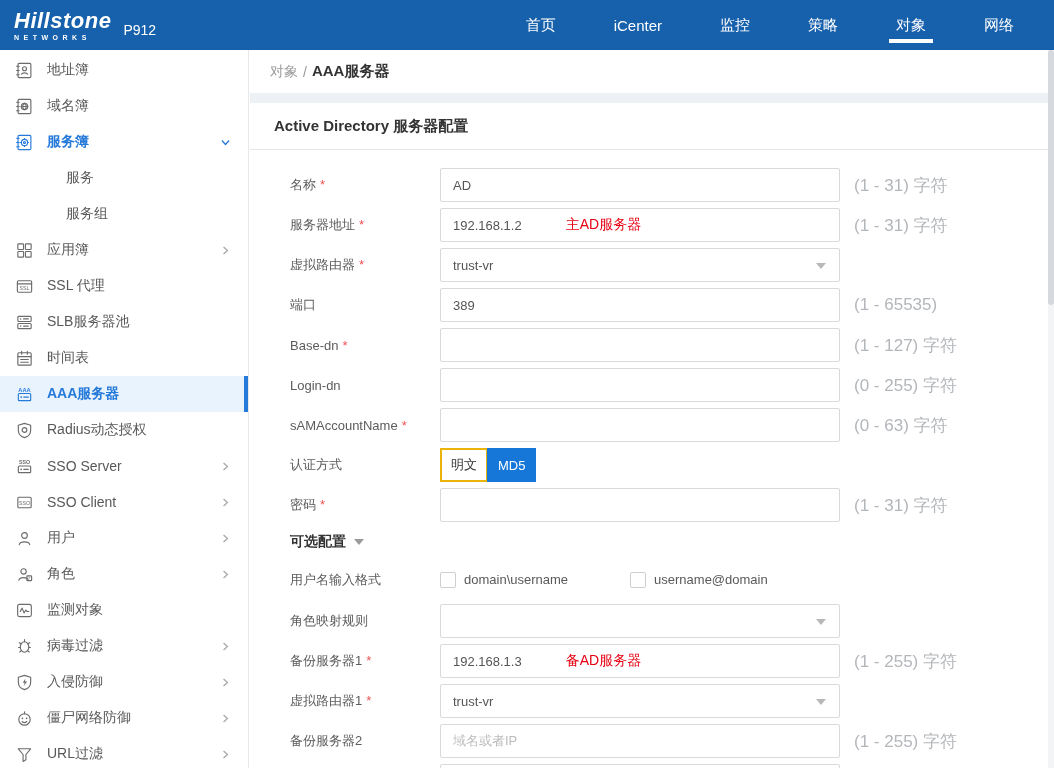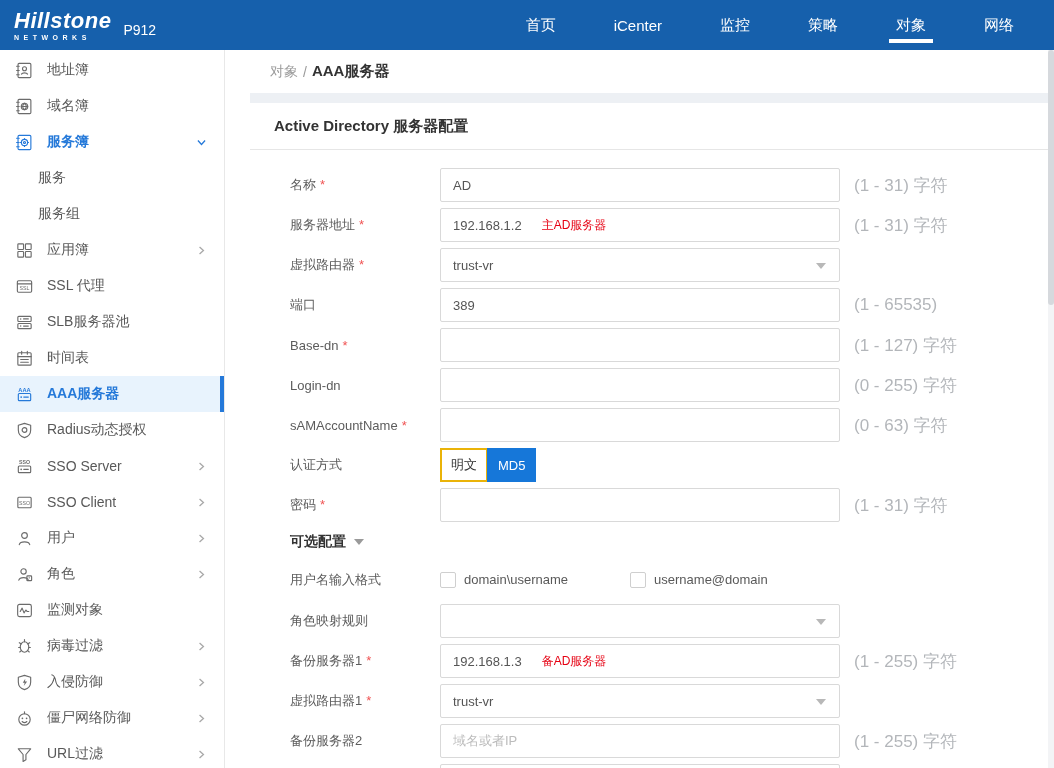--- a/index.html
+++ b/index.html
@@ -12,25 +12,25 @@
   .topbar{position:absolute;left:0;top:0;width:1054px;height:50px;background:var(--topbar,#1660ac);display:flex;align-items:center;}
   .brand{display:flex;align-items:center;padding-left:14px;}
   .logo{display:flex;flex-direction:column;line-height:1;}
   .logo-main{color:#fff;font-style:italic;font-weight:bold;font-size:22px;letter-spacing:.5px;}
   .logo-sub{color:#fff;font-size:7px;letter-spacing:4.5px;margin-top:2px;font-weight:bold;}
   .model{color:#fff;font-size:14px;margin-left:12px;margin-top:10px;}
   .topnav{position:absolute;right:40px;top:0;height:50px;display:flex;align-items:center;gap:58px;}
   .nav-item{color:#fff;font-size:15px;position:relative;height:36px;display:flex;align-items:center;cursor:pointer;white-space:nowrap;}
   .nav-underline{position:absolute;left:50%;transform:translateX(-50%);bottom:0;width:44px;height:4px;background:#fff;}
   
-  .sidebar{position:absolute;left:0;top:50px;width:225px;bottom:0;background:#fff;border-right:1px solid #e8e8e8;padding-top:2px;box-sizing:border-box;overflow:hidden;}
+  .sidebar{position:absolute;left:0;top:50px;width:249px;bottom:0;background:#fff;border-right:1px solid #e8e8e8;padding-top:2px;box-sizing:border-box;overflow:hidden;}
   .side-item{height:36px;display:flex;align-items:center;position:relative;padding-left:14px;color:#595959;font-size:14px;cursor:pointer;}
   .side-icon{width:20px;height:20px;display:flex;align-items:center;justify-content:center;color:#6b6b6b;flex:0 0 20px;}
   .side-label{margin-left:13px;white-space:nowrap;}
-  .side-item.child{padding-left:25px;}
+  .side-item.child{padding-left:53px;}
   .side-item.open{color:var(--accent,#2579d9);font-weight:bold;}
   .side-item.open .side-icon{color:var(--accent,#2579d9);}
   .side-item.selected{background:var(--selected-bg,#e8f3fd);color:var(--accent,#2579d9);font-weight:bold;}
   .side-item.selected .side-icon{color:var(--accent,#2579d9);}
   .side-item.selected::after{content:"";position:absolute;right:0;top:0;bottom:0;width:4px;background:var(--accent,#2579d9);}
   .side-chevron{position:absolute;right:16px;width:14px;height:14px;color:#a9a9a9;display:flex;align-items:center;justify-content:center;}
   .side-item.open .side-chevron{color:var(--accent,#2579d9);}
   .side-item svg{display:block;}
   
   .main{position:absolute;left:250px;top:50px;right:0;bottom:0;background:#fff;}
@@ -44,21 +44,21 @@
   
   .form{padding:15px 0 0 40px;}
   .frow{display:flex;align-items:center;height:40px;position:relative;}
   .frow.sec{height:34px;}
   .frow.chk{height:42px;}
   .flabel{width:150px;flex:0 0 150px;font-size:13px;color:var(--label,#5c5c5c);white-space:nowrap;}
   .star{color:var(--star,#f05353);margin-left:4px;}
   .finput{width:400px;flex:0 0 400px;height:34px;border:1px solid var(--border,#d9d9d9);border-radius:2px;background:#fff;display:flex;align-items:center;padding:4px 12px;box-sizing:border-box;font-size:13px;color:#555;position:relative;cursor:text;}
   .fvalue{white-space:nowrap;}
   .fplaceholder{color:#bcbcbc;}
-  .fannot{color:var(--red,#e60012);font-size:12px;margin-left:20px;white-space:nowrap;}
+  .fannot{color:var(--red,#e60012);font-size:14px;margin-left:44px;white-space:nowrap;}
   .fselect{cursor:pointer;}
   .fcaret{position:absolute;right:13px;top:50%;margin-top:-2px;width:0;height:0;border-left:5px solid transparent;border-right:5px solid transparent;border-top:6px solid #b8b8b8;}
   .fhint{margin-left:14px;font-size:17px;color:var(--hint,#b3b6ba);white-space:nowrap;}
   .ftoggle{display:flex;}
   .tbtn{height:34px;display:flex;align-items:center;padding:0 9px;font-size:13px;border:2px solid #eab308;background:#fff;color:#333;box-sizing:border-box;cursor:pointer;}
   .tbtn + .tbtn{margin-left:-1px;}
   .tbtn.active{background:var(--accent-bright,#1677d9);border-color:var(--accent-bright,#1677d9);color:#fff;}
   .fsection{font-size:14px;font-weight:bold;color:#333;display:flex;align-items:center;cursor:pointer;}
   .sec-caret{margin-left:8px;width:0;height:0;border-left:5px solid transparent;border-right:5px solid transparent;border-top:6px solid #9a9a9a;}
   .fchecks{display:flex;align-items:center;}

